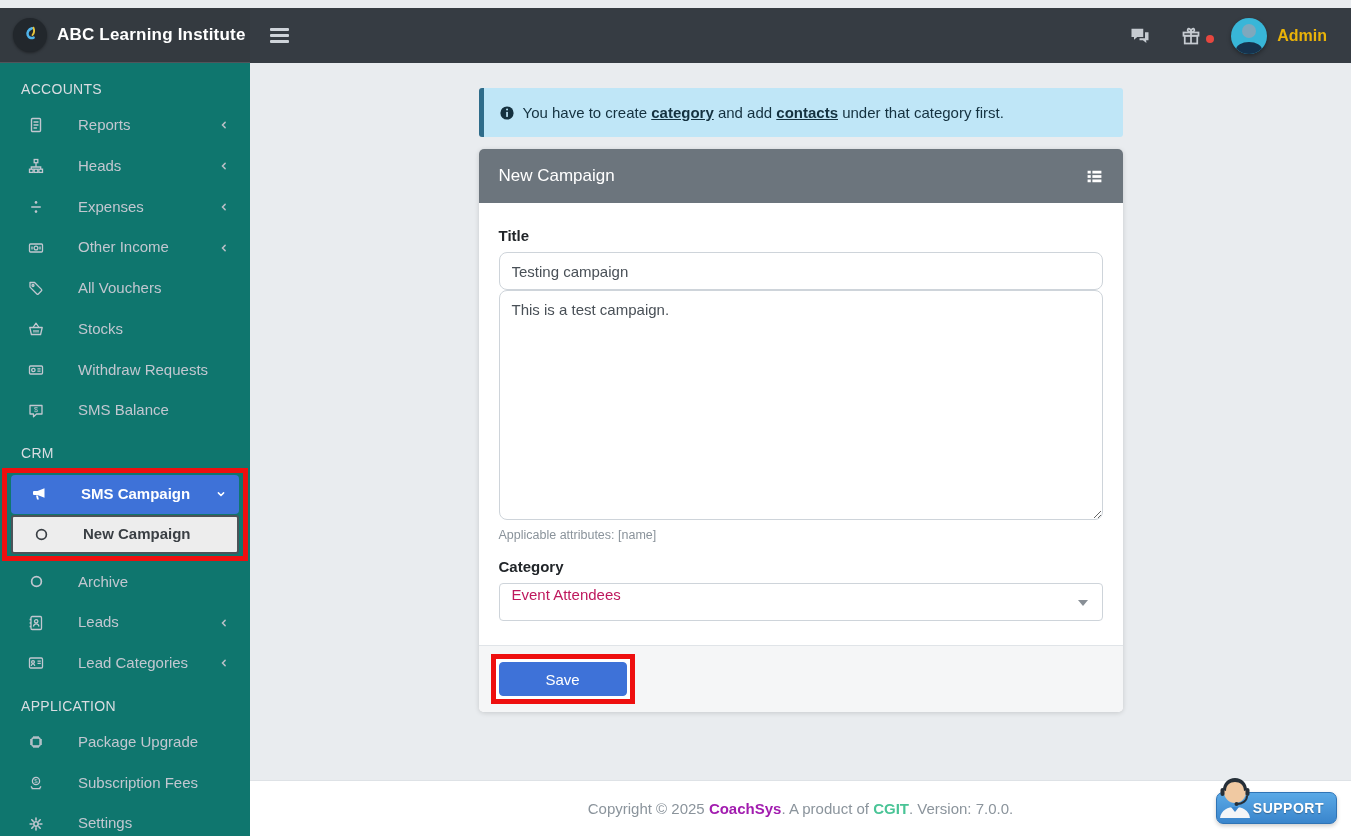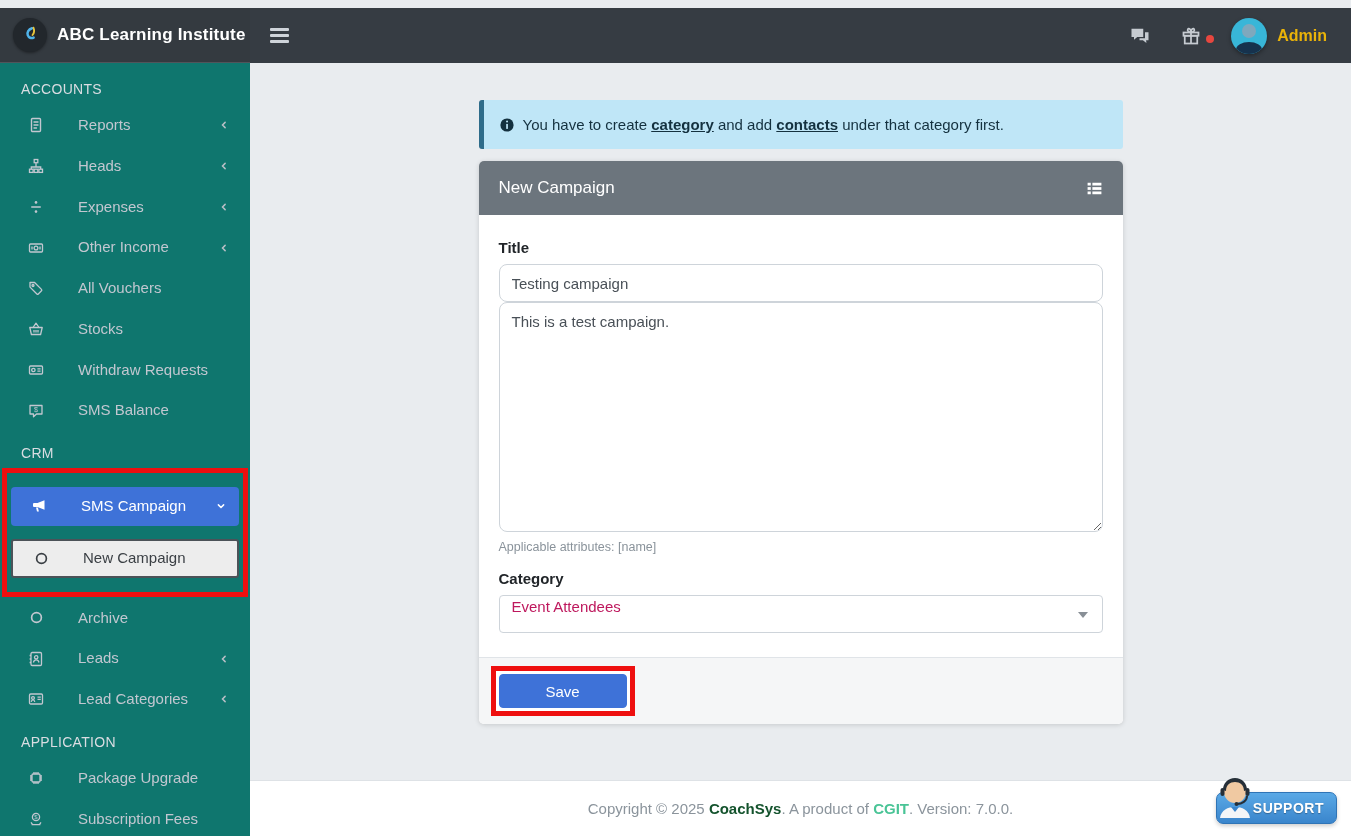--- a/index.html
+++ b/index.html
@@ -44,31 +44,31 @@
   .nav-header { padding:13px 16px 7px 21px; color:#dadde2; font-size:14px; letter-spacing:.3px; }
   .nav-item {
     display:flex; align-items:center; margin:2px 8px; padding:10px 12px 10px 19px;
     border-radius:4px; color:#c2c7d0; text-decoration:none; cursor:pointer; line-height:1.25;gap:24px;
   }
   .nav-item .icon { width:18px; height:18px; margin-right:9px; flex:0 0 auto; display:inline-flex; align-items:center; justify-content:center; }
   .nav-item .chev { margin-left:auto; display:inline-flex; color:#b9bfc6; }
   .active-parent { background:#3e72d8; color:#fff; }
   .active-parent .chev { color:#fff; }
   .crm-highlight { border:5px solid #ee0f0f; margin:0 2px; padding:1px 0; }
-  .crm-highlight .nav-item { margin:13px 4px; }
+  .crm-highlight .nav-item { margin:1px 4px;font-weight:bold; }
   .sub-active {
     background:#ededed; color:#3a3f44; border:2px solid #4c5258; border-radius:3px;
     padding-top:8px; padding-bottom:8px;
   }
   .sub-active .icon, .sub-active .lbl { color:#3a3f44; }
 
   
   .wrapper { margin-left:250px; padding-top:55px; }
   .content { height:725px; padding-top:29px; }
-  .container { width:644px; margin:16px auto; }
+  .container { width:644px; margin:4px auto; }
   .alert {
     background:#bfe6f7; border-left:5px solid #2e6c8a; border-radius:3px;
     color:#14313f; font-size:15px; padding:16px 15px; margin-bottom:12px;
     display:flex; align-items:center; gap:8px;
   }
   .alert a { color:#14313f; font-weight:700; text-decoration:underline; cursor:pointer; }
   .card { background:#fff; border-radius:5px; box-shadow:0 1px 5px rgba(0,0,0,.15); }
   .card-header {
     background:#6c757d; color:#fff; height:54px; display:flex; align-items:center;
     padding:0 20px; border-radius:5px 5px 0 0; font-size:17px;
@@ -99,21 +99,21 @@
     width:128px; height:34px; background:#3e72d8; color:#fff; border:1px solid #3e72d8;
     border-radius:4px; font-size:15px; font-family:inherit; cursor:pointer;
   }
 
   
   .page-footer {
     height:56px; background:#fff; border-top:1px solid #dee2e6;
     display:flex; align-items:center; justify-content:center;
     font-size:15px; color:#8b949c;
   }
-  .page-footer .brand-blue { color:#14532d; font-weight:700; cursor:pointer; }
+  .page-footer .brand-blue { color:#a21caf; font-weight:700; cursor:pointer; }
   .page-footer .brand-green { color:#49c496; font-weight:700; cursor:pointer; }
 
   
   .support {
     position:fixed; right:14px; bottom:12px; cursor:pointer;
     display:flex; align-items:flex-end;
   }
   .support-pill {
     background:linear-gradient(#5aa9e6, #3a85cc);
     border:1px solid #2f74b6; border-radius:7px;

